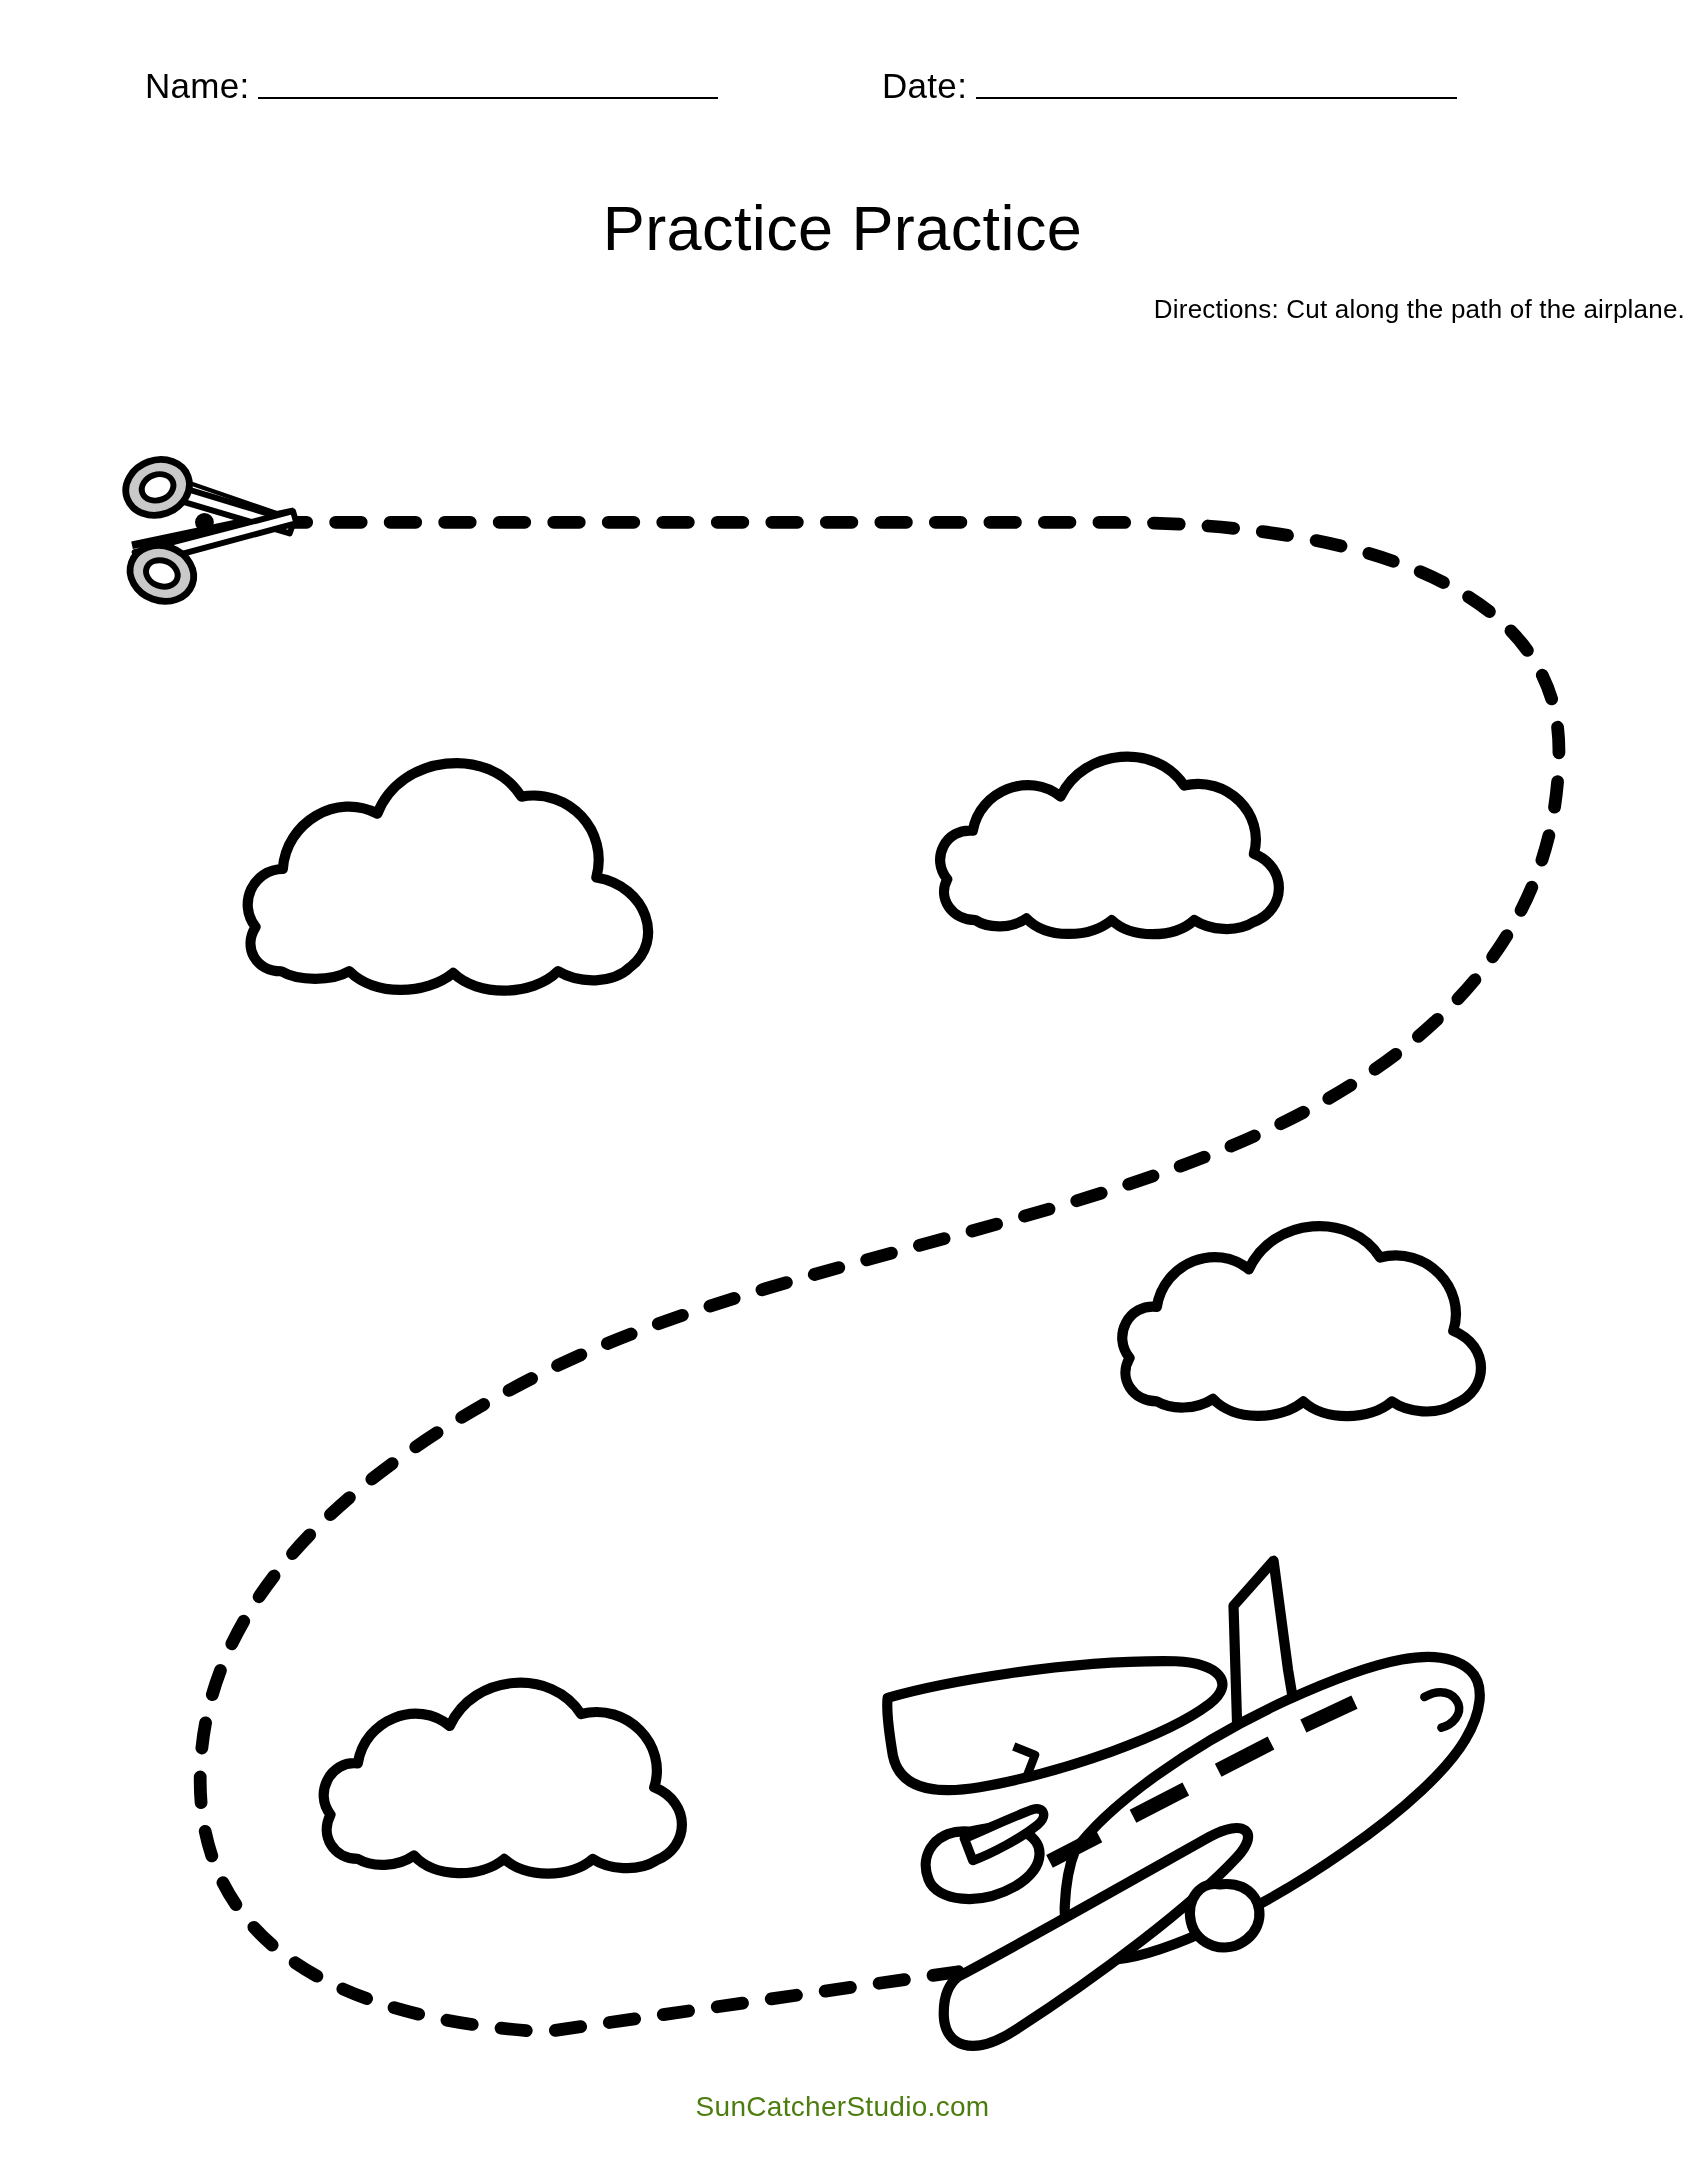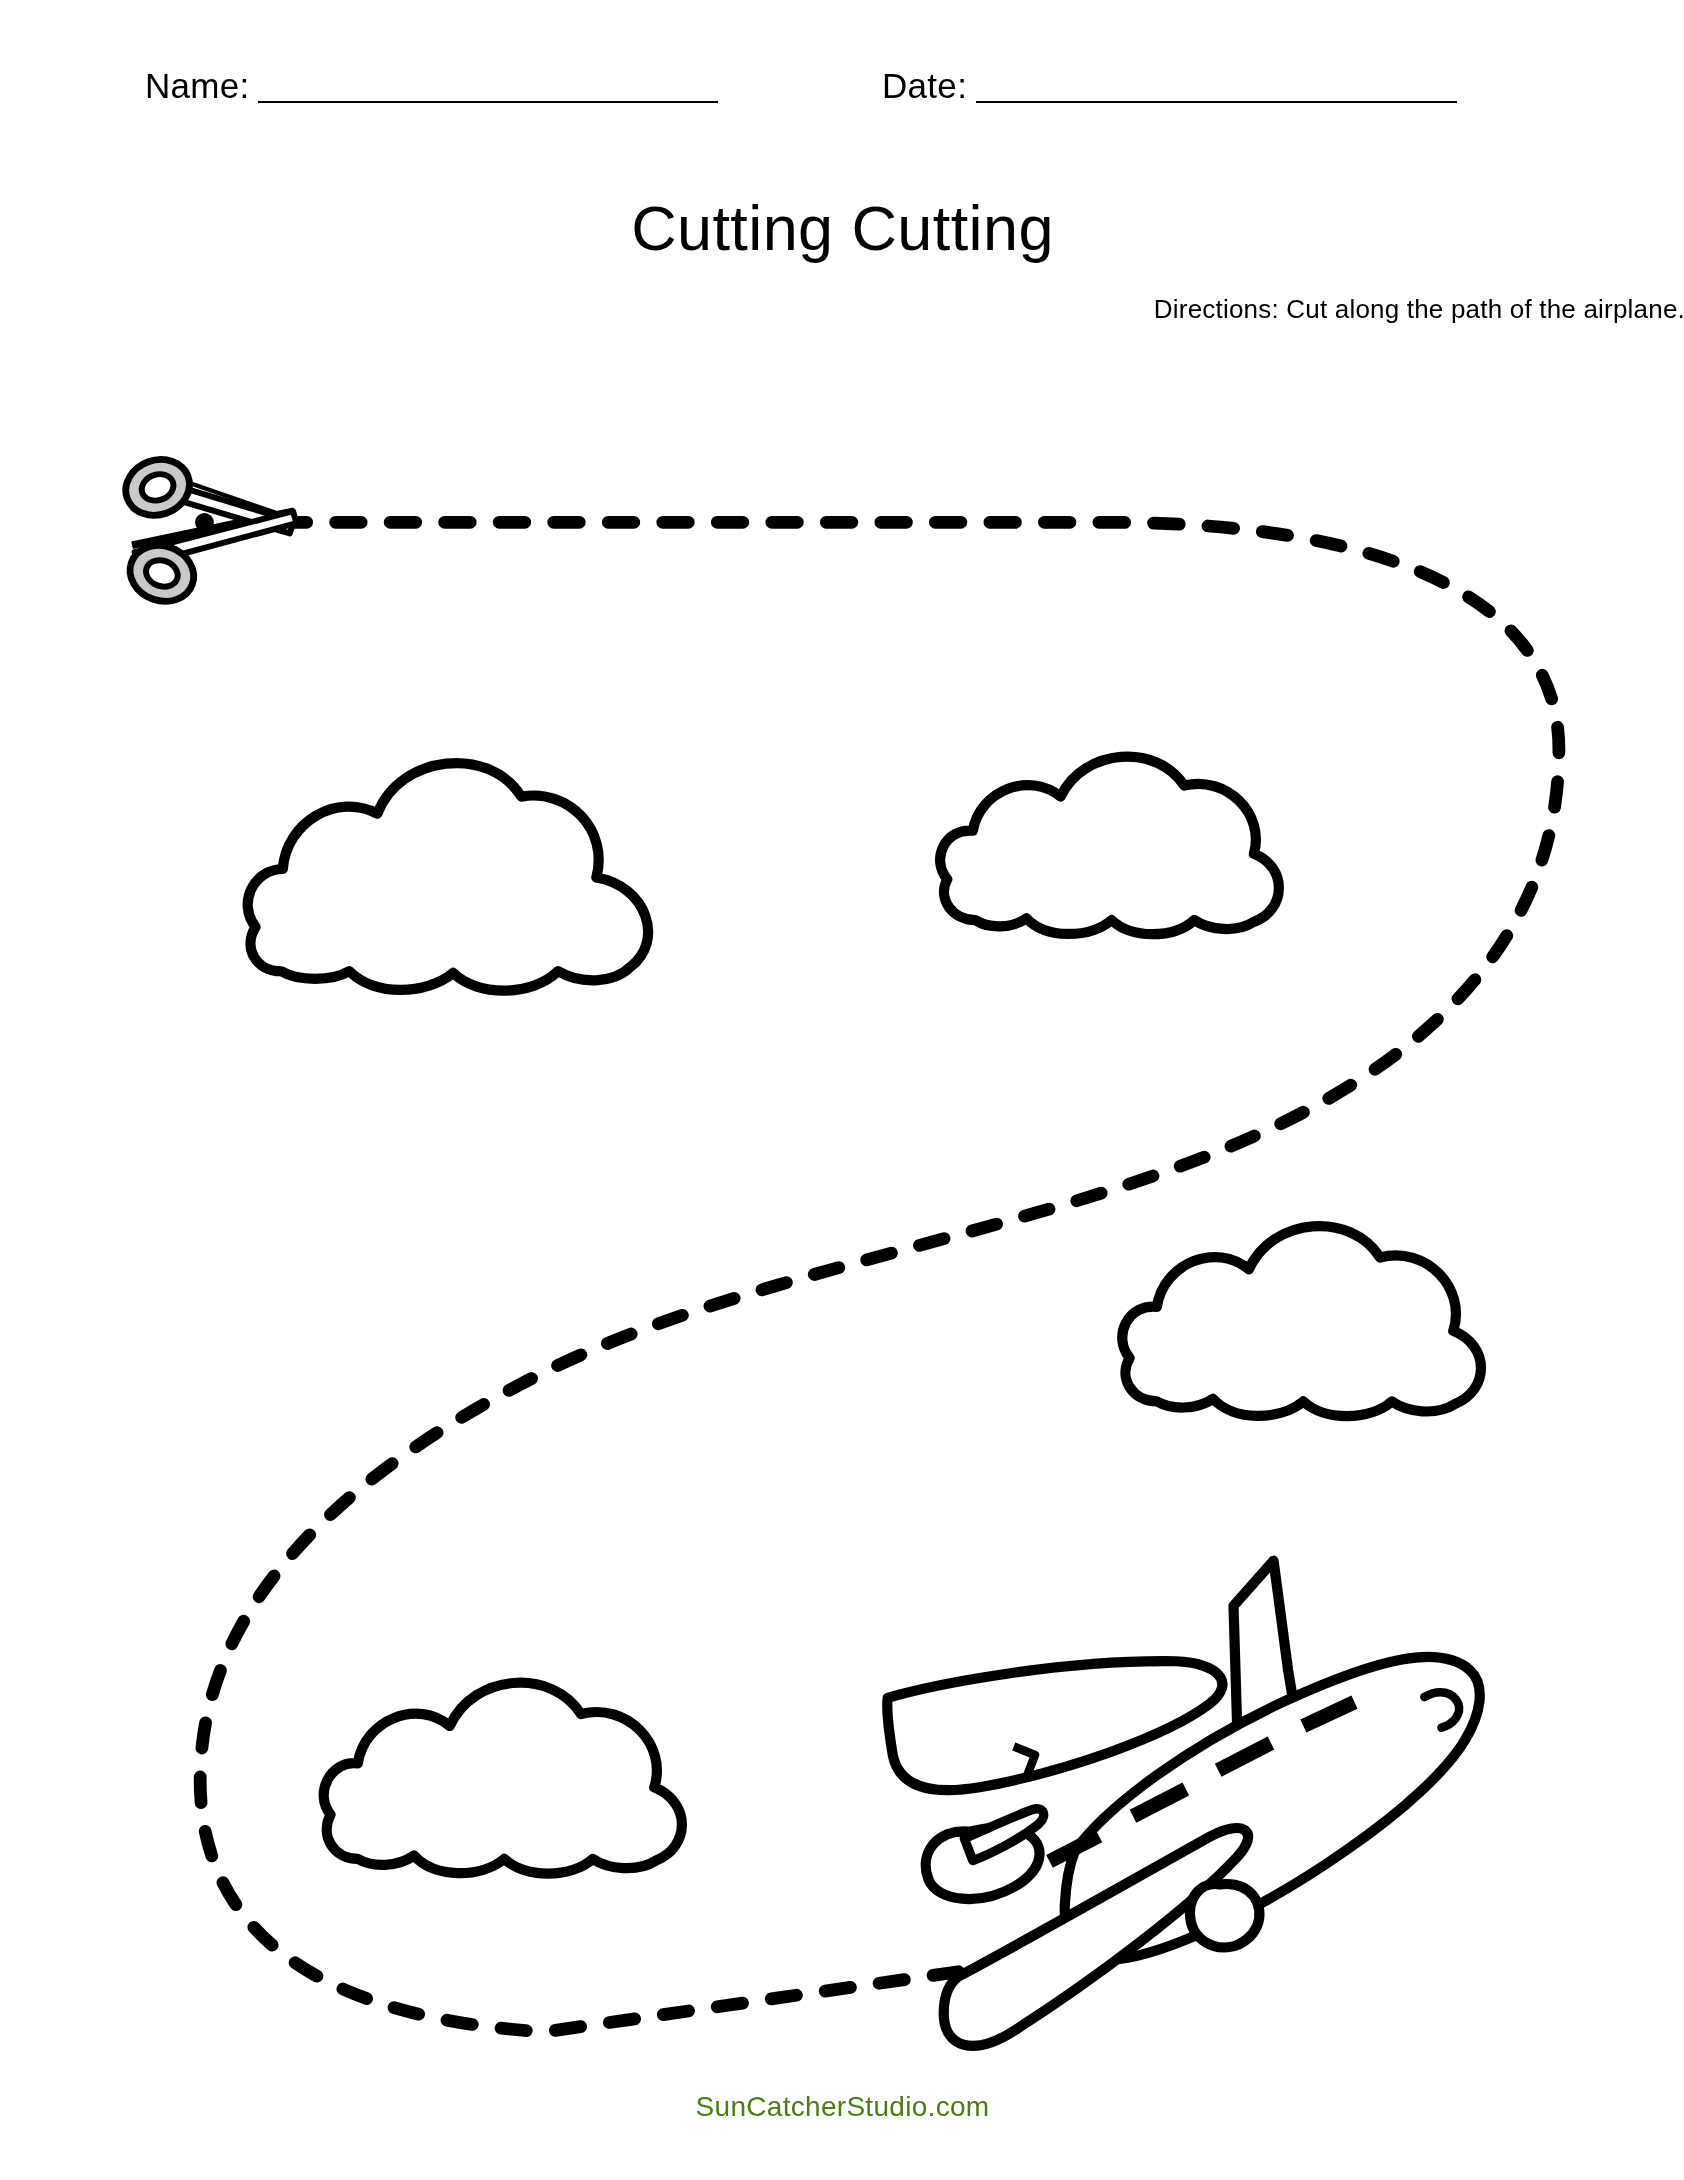--- a/index.html
+++ b/index.html
@@ -20,21 +20,21 @@
   .header-row {
     position: absolute;
     top: 66px;
     left: 0;
     width: 100%;
     height: 60px;
   }
   .field {
     position: absolute;
     display: flex;
-    align-items: center;
+    align-items: flex-start;
     font-size: 35px;
     letter-spacing: 0.3px;
   }
   .field-name { left: 145px; }
   .field-date { left: 882px; }
   .field-label {
     white-space: nowrap;
   }
   .field-line {
     display: inline-block;
@@ -94,21 +94,21 @@
   <div class="field field-name">
     <span class="field-label">Name:</span>
     <span class="field-line" title=""></span>
   </div>
   <div class="field field-date">
     <span class="field-label">Date:</span>
     <span class="field-line" title=""></span>
   </div>
 </div>
 
-<div class="title">Cutting Cutting</div>
+<div class="title">Practice Practice</div>
 <div class="subtitle">Directions: Cut along the path of the airplane.</div>
 
 <svg class="art" viewBox="0 0 1978 2560" xmlns="http://www.w3.org/2000/svg">
 
   <g>
     <path d="M 330 613
              L 1300 613
              C 1620 613 1830 700 1830 880
              C 1830 1080 1700 1230 1480 1330
              C 1230 1445 880 1490 640 1610

